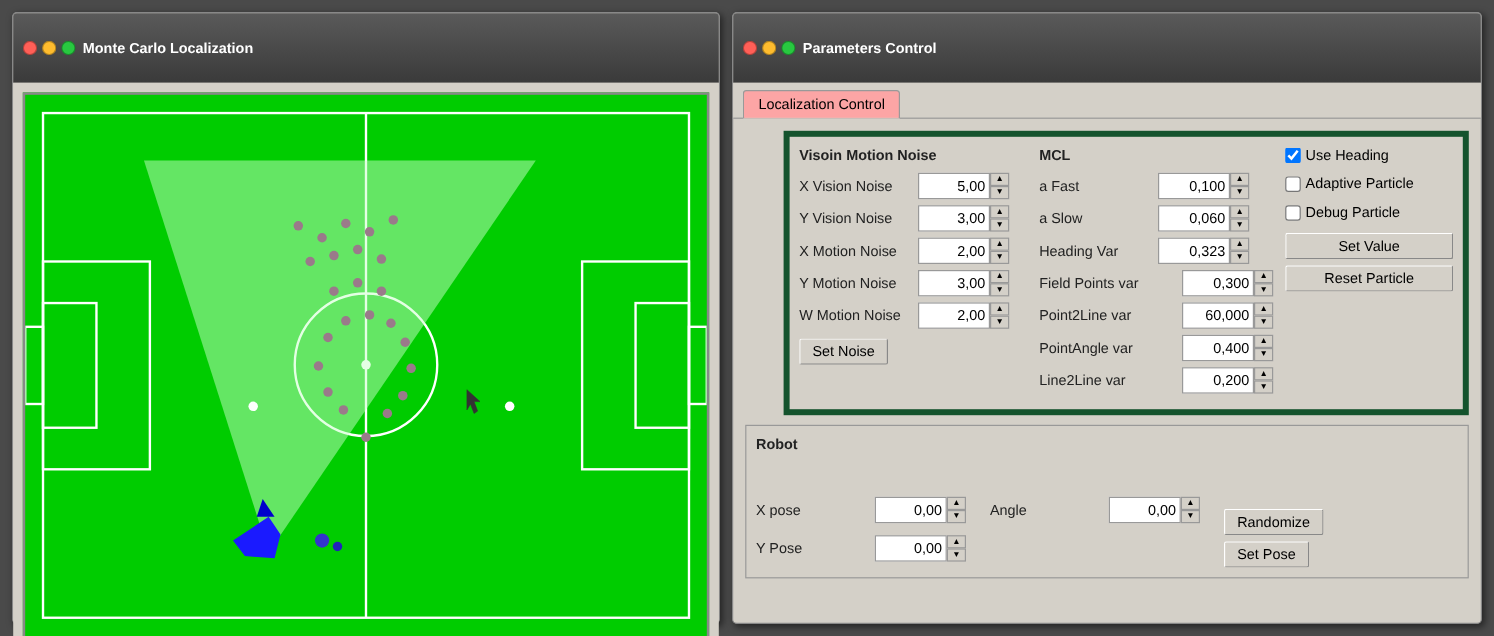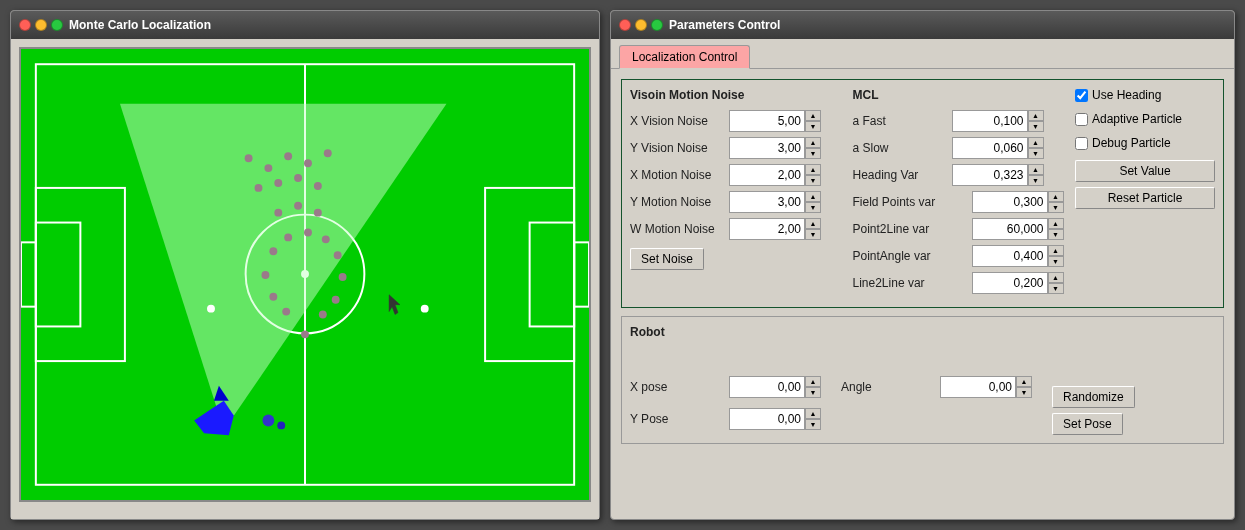--- a/index.html
+++ b/index.html
@@ -20,21 +20,21 @@
       border: 1px solid #888;
       border-radius: 4px;
       display: flex;
       flex-direction: column;
       box-shadow: 2px 2px 6px rgba(0,0,0,0.5);
     }
 
     .title-bar {
       background: linear-gradient(to bottom, #5a5a5a, #3a3a3a);
       color: #fff;
-      padding: 7px 8px;
+      padding: 22px 8px;
       border-radius: 3px 3px 0 0;
       display: flex;
       align-items: center;
       gap: 6px;
       font-size: 12px;
       font-weight: bold;
     }
 
     .traffic-lights {
       display: flex;
@@ -102,23 +102,24 @@
     }
 
     .params-content {
       padding: 10px;
       display: flex;
       flex-direction: column;
       gap: 8px;
     }
 
     .section-box {
-      border: 1px solid #14532d;
+      border: 5px solid #14532d;
       padding: 8px;
       position: relative;
+      margin-left: 32px;
     }
 
     .section-title {
       font-size: 12px;
       font-weight: bold;
       margin-bottom: 8px;
       color: #222;
     }
 
     .two-col {
@@ -148,21 +149,21 @@
       font-size: 12px;
       color: #222;
     }
 
     .spinner-input {
       display: flex;
       align-items: center;
     }
 
     .spinner-input input {
-      width: 76px;
+      width: 60px;
       height: 22px;
       border: 1px solid #999;
       background: #fff;
       padding: 0 3px;
       font-size: 12px;
       text-align: right;
     }
 
     .spinner-buttons {
       display: flex;

